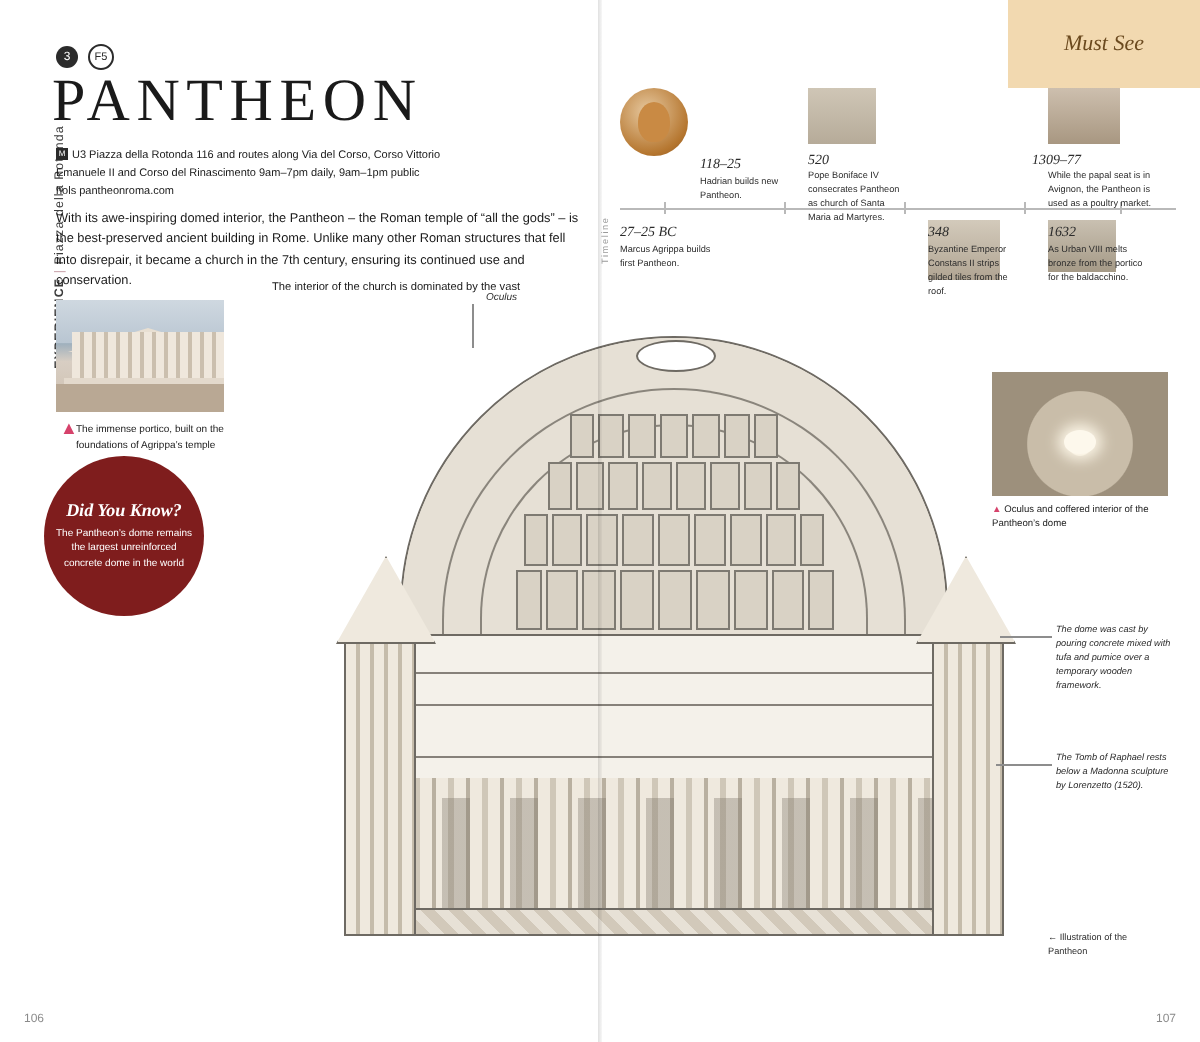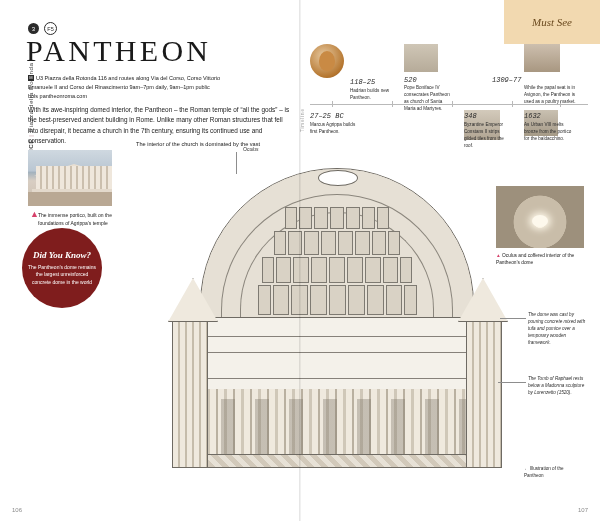--- a/index.html
+++ b/index.html
@@ -83,21 +83,21 @@
   .dyk .b{font-size:5px;line-height:1.45;}
 
   
   .drumnote{position:absolute;left:112px;top:240px;width:86px;font-size:4.6px;line-height:1.5;color:#2b2b2b;font-style:italic;}
 
   
   .tl-label{position:absolute;left:300px;top:110px;font-size:4.6px;letter-spacing:.18em;color:#9a9a9a;
     transform:rotate(-90deg);transform-origin:left top;}
   .tl-line{position:absolute;left:310px;top:104px;width:278px;height:1px;background:#b9b9b9;}
   .tl-tick{position:absolute;width:1px;height:6px;background:#b9b9b9;top:101px;}
-  .tl-date{position:absolute;font-family:Liberation Mono, monospace;font-style:italic;font-size:7px;color:#2b2b2b;}
+  .tl-date{position:absolute;font-family:Liberation Serif, serif;font-style:italic;font-size:7px;color:#2b2b2b;}
   .tl-txt{position:absolute;font-size:4.6px;line-height:1.5;color:#2b2b2b;width:50px;}
 
   .head-coin{position:absolute;left:310px;top:44px;width:34px;height:34px;border-radius:50%;
     background:radial-gradient(circle at 40% 35%,#e7c9a0,#b5762f 70%,#8a5420);}
   .head-coin .face{position:absolute;left:9px;top:7px;width:16px;height:20px;border-radius:50% 50% 45% 45%;
     background:#c98a44;}
 
   .tl-im-609{position:absolute;left:404px;top:44px;width:34px;height:28px;
     background:linear-gradient(#cfc6b6,#b6ab99);}
   .tl-im-663{position:absolute;left:464px;top:110px;width:36px;height:30px;
@@ -252,21 +252,21 @@
 
   <div class="tl-date" style="left:350px;top:78px;">118–25</div>
   <div class="tl-txt" style="left:350px;top:88px;">Hadrian builds new Pantheon.</div>
 
   <div class="tl-date" style="left:404px;top:76px;">520</div>
   <div class="tl-txt" style="left:404px;top:85px;width:46px;">Pope Boniface IV consecrates Pantheon as church of Santa Maria ad Martyres.</div>
 
   <div class="tl-date" style="left:464px;top:112px;">348</div>
   <div class="tl-txt" style="left:464px;top:122px;width:46px;">Byzantine Emperor Constans II strips gilded tiles from the roof.</div>
 
-  <div class="tl-date" style="left:492px;top:76px;">1309–77</div>
+  <div class="tl-date" style="left:516px;top:76px;">1309–77</div>
   <div class="tl-txt" style="left:524px;top:85px;width:52px;">While the papal seat is in Avignon, the Pantheon is used as a poultry market.</div>
 
   <div class="tl-date" style="left:524px;top:112px;">1632</div>
   <div class="tl-txt" style="left:524px;top:122px;width:52px;">As Urban VIII melts bronze from the portico for the baldacchino.</div>
 
   <div class="illo">
     <div class="sky"></div>
     <div class="bldg">
 
       <div class="dome-outer">

